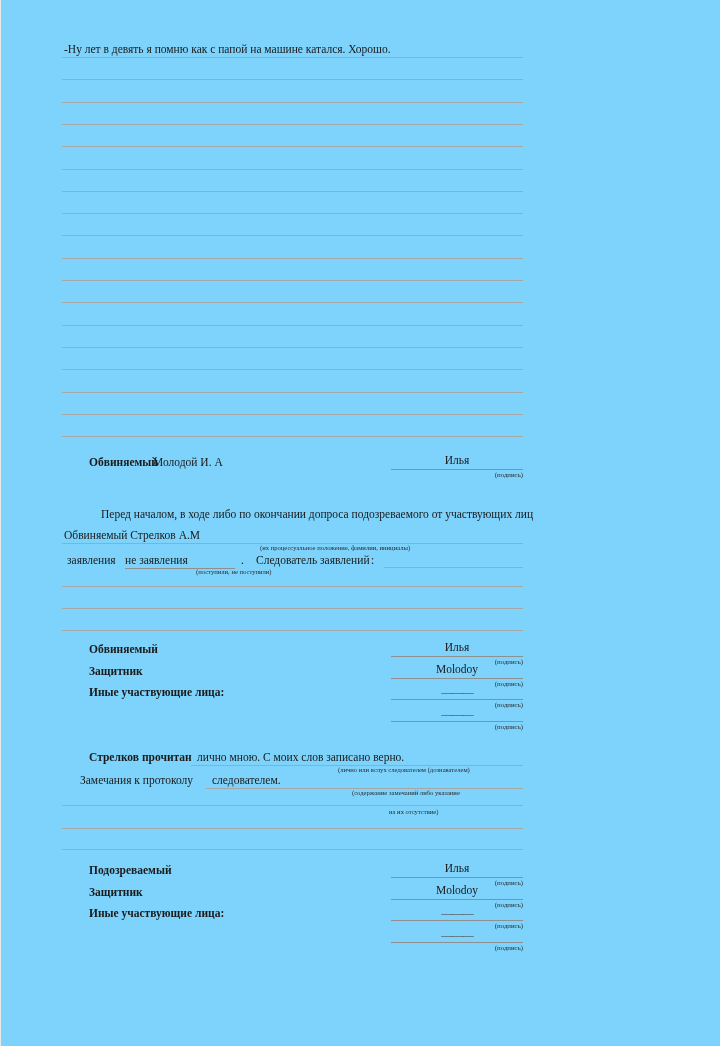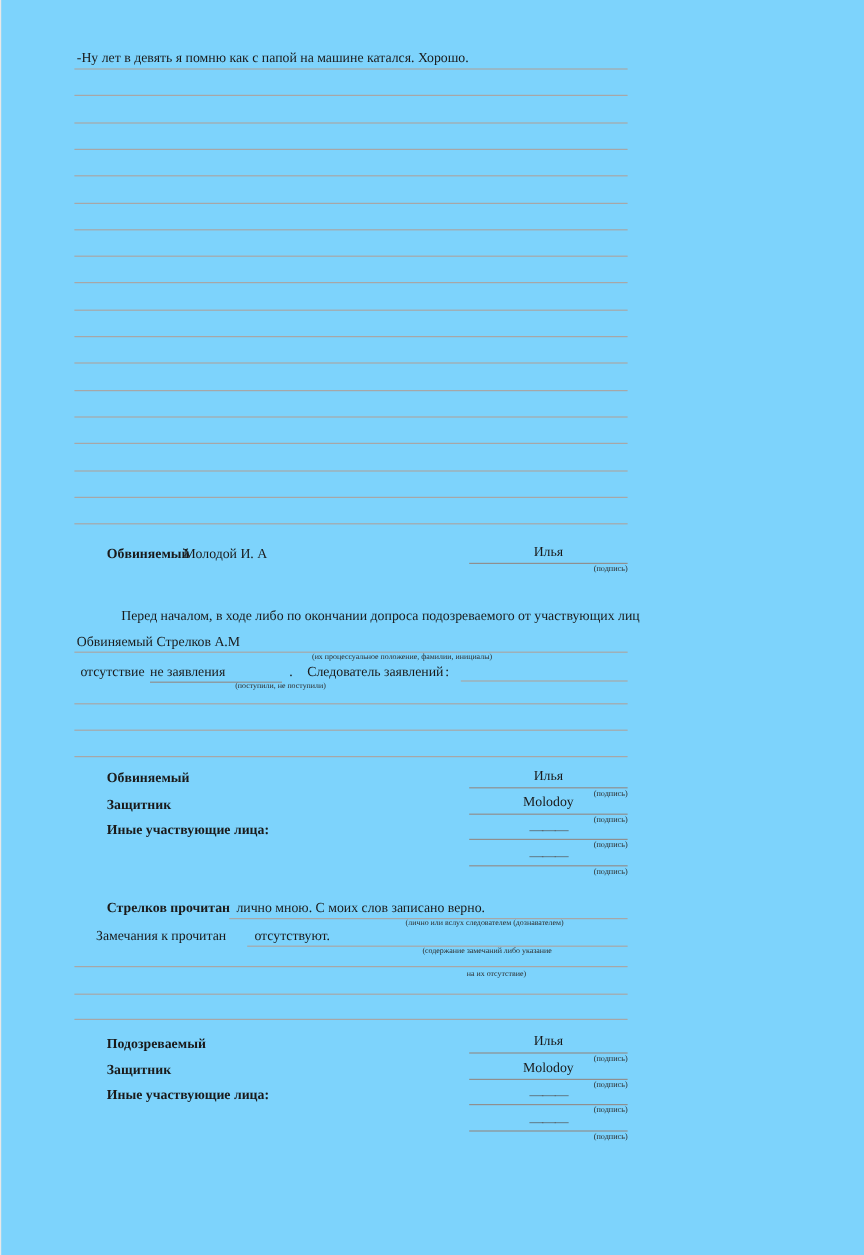--- a/index.html
+++ b/index.html
@@ -129,21 +129,21 @@
     <div class="sig-cap" style="top:471px;">(подпись)</div>
   </div>
 
   <div>
     <div class="txt" style="left:88px; top:508px;margin-left:12px;">Перед началом, в ходе либо по окончании допроса подозреваемого от участвующих лиц</div>
 
     <div class="txt" style="left:63px; top:529px;">Обвиняемый Стрелков А.М</div>
     <div class="rule full" style="top:543px;"></div>
     <div class="cap" style="left:259px; top:544px;">(их процессуальное положение, фамилии, инициалы)</div>
 
-    <div class="txt" style="left:66px; top:554px;">отсутствие</div>
+    <div class="txt" style="left:66px; top:554px;">заявления</div>
     <div class="fill" style="left:124px; top:554px; width:110px;">не заявления</div>
     <div class="txt" style="left:240px; top:554px;">.</div>
     <div class="cap" style="left:195px; top:568px;">(поступили, не поступили)</div>
 
     <div class="txt" style="left:255px; top:554px;">Следователь заявлений</div>
     <div class="txt" style="left:370px; top:554px;">:</div>
     <div class="rule" style="left:383px; width:139px; top:567px;"></div>
 
     <div id="statements-rules">
         <div class="rule full" style="top: 586px;"></div>
@@ -169,22 +169,22 @@
       <div class="sig-line" style="top: 720.5px;"></div>
       <div class="sig-cap" style="top: 722.5px;">(подпись)</div>
     </div>
 
   <div>
     <div class="txt bold" style="left:88px; top:751px;">Стрелков прочитан</div>
     <div class="txt" style="left:196px; top:751px;">лично мною. С моих слов записано верно.</div>
     <div class="rule" style="left:190px; width:332px; top:765px;"></div>
     <div class="cap" style="left:337px; top:766px;">(лично или вслух следователем (дознавателем)</div>
 
-    <div class="txt" style="left:79px; top:774px;">Замечания к прочитан</div>
-    <div class="txt" style="left:211px; top:774px;">отсутствуют.</div>
+    <div class="txt" style="left:79px; top:774px;">Замечания к протоколу</div>
+    <div class="txt" style="left:211px; top:774px;">следователем.</div>
     <div class="rule" style="left:205px; width:317px; top:788px;"></div>
     <div class="cap" style="left:351px; top:789px;">(содержание замечаний либо указание</div>
 
     <div class="rule full" style="top:805px;"></div>
     <div class="cap" style="left:388px; top:808px;">на их отсутствие)</div>
     <div class="rule full" style="top:828px;"></div>
     <div class="rule full" style="top:849px;"></div>
   </div>
 
   <div id="sig-bottom">

